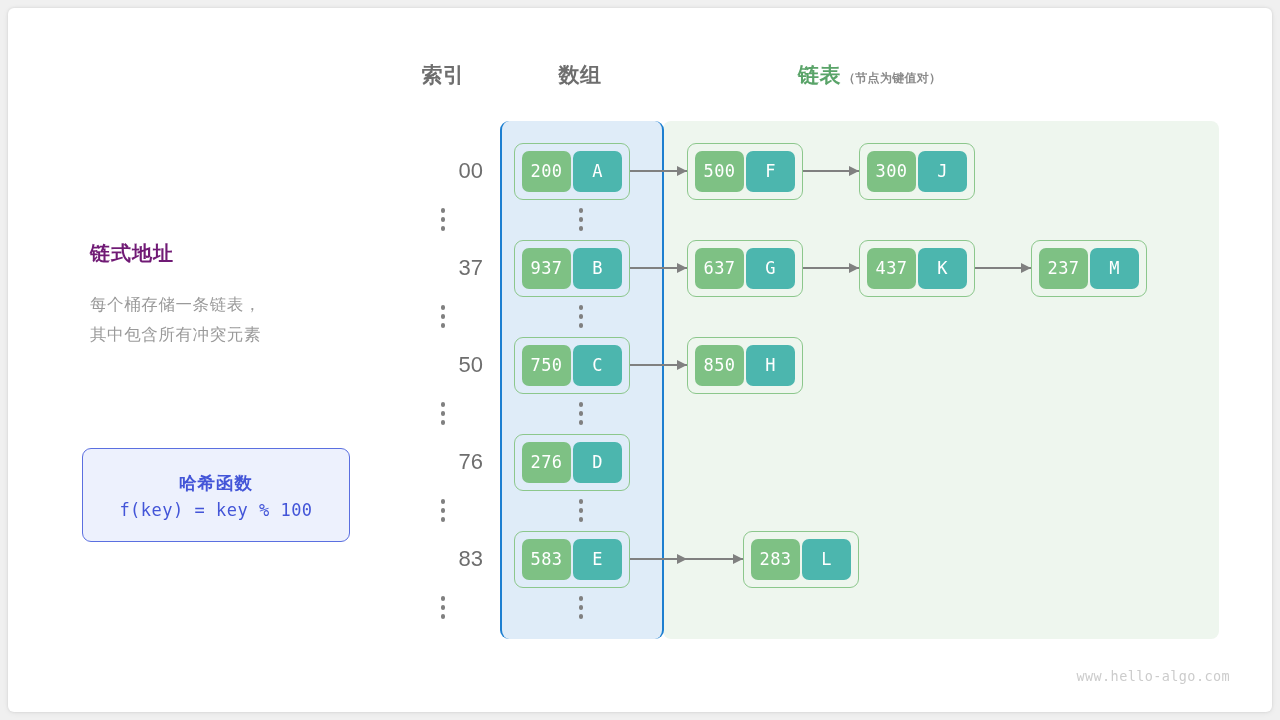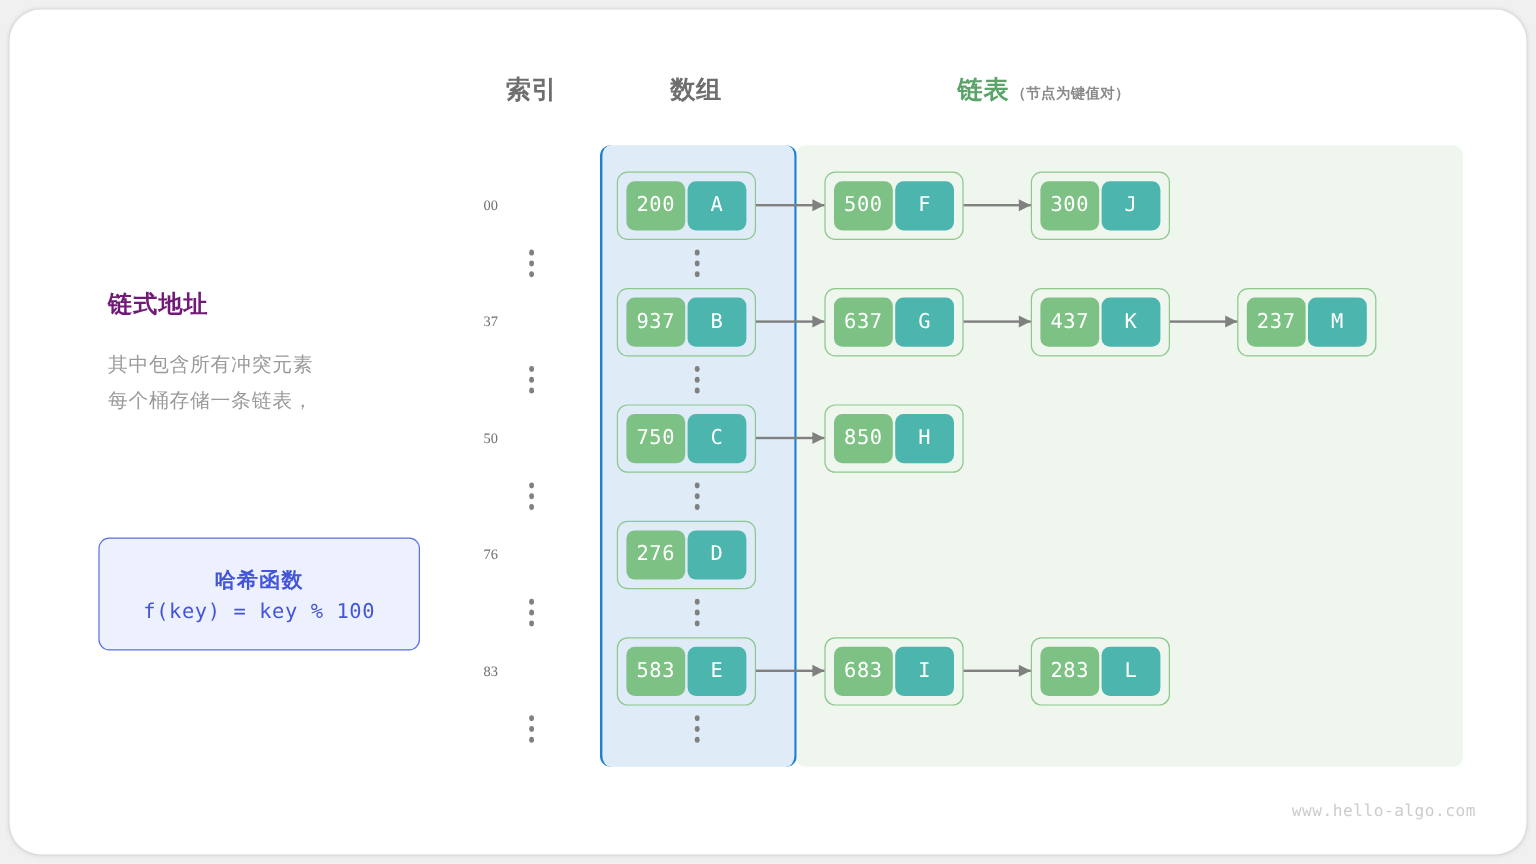--- a/index.html
+++ b/index.html
@@ -7,21 +7,21 @@
     width: 1280px; height: 720px;
     background: #f0f0f0;
     font-family: "Liberation Sans", sans-serif;
     overflow: hidden;
   }
   .card {
     position: absolute;
     left: 8px; top: 8px;
     width: 1264px; height: 704px;
     background: #ffffff;
-    border-radius: 26px;
+    border-radius: 6px;
     box-shadow: 0 0 3px rgba(0,0,0,0.10), 0 1px 6px rgba(0,0,0,0.06);
   }
 
   
   .headings { position: absolute; top: 53px; left: 0; width: 100%; height: 34px; }
   .h-index  { position: absolute; left: 395px; width: 80px; text-align: center; }
   .h-array  { position: absolute; left: 530px; width: 84px; text-align: center; }
   .h-list   { position: absolute; left: 790px; }
   .h-text {
     font-size: 21px; font-weight: bold; color: #6e6e6e;
@@ -74,24 +74,24 @@
     background: #dfecf8;
     border-left: 2.4px solid #1d7fd0;
     border-right: 2.4px solid #1d7fd0;
     border-radius: 9px;
   }
 
   
   .rows { position: absolute; left: 0; top: 113px; width: 100%; }
   .row { position: absolute; left: 0; width: 100%; height: 48px; }
   .row-index {
-    position: absolute; left: 395px; width: 80px; text-align: left;
+    position: absolute; left: 395px; width: 80px; text-align: right;
     line-height: 48px;
-    font-family: Liberation Serif, serif;
-    font-size: 12px; color: #6e6e6e;
+    font-family: Liberation Sans, sans-serif;
+    font-size: 22px; color: #6e6e6e;
   }
   .chain {
     position: absolute; left: 506px; top: 0; height: 48px;
     display: flex; align-items: center;
   }
 
   
   .node {
     border: 1.6px solid #8cc78c;
     border-radius: 9px;
@@ -164,22 +164,22 @@
     <div class="h-list">
       <div class="h-list-row">
         <span class="h-text green">链表</span>
         <span class="h-sub">（节点为键值对）</span>
       </div>
     </div>
   </div>
 
   <div class="left-title">链式地址</div>
   <div class="left-desc">
+    <div>每个桶存储一条链表，</div>
     <div>其中包含所有冲突元素</div>
-    <div>每个桶存储一条链表，</div>
   </div>
 
   <div class="hashbox">
     <div class="hash-title">哈希函数</div>
     <div class="hash-formula">f(key) = key % 100</div>
   </div>
 
   <div class="green-panel"></div>
   <div class="array-panel"></div>
 
@@ -272,24 +272,20 @@
         <div class="row-index">83</div>
         <div class="chain">
           <div class="node">
             <div class="cell key">583</div>
             <div class="cell val">E</div>
           </div>
           <div class="arrow" style="width: 57px;">
             <div class="shaft"></div>
             <div class="head"></div>
           </div>
-          <div class="node">
-            <div class="cell key">683</div>
-            <div class="cell val">I</div>
-          </div>
           <div class="arrow" style="width: 56px;">
             <div class="shaft"></div>
             <div class="head"></div>
           </div>
           <div class="node">
             <div class="cell key">283</div>
             <div class="cell val">L</div>
           </div>
         </div>
       </div>

